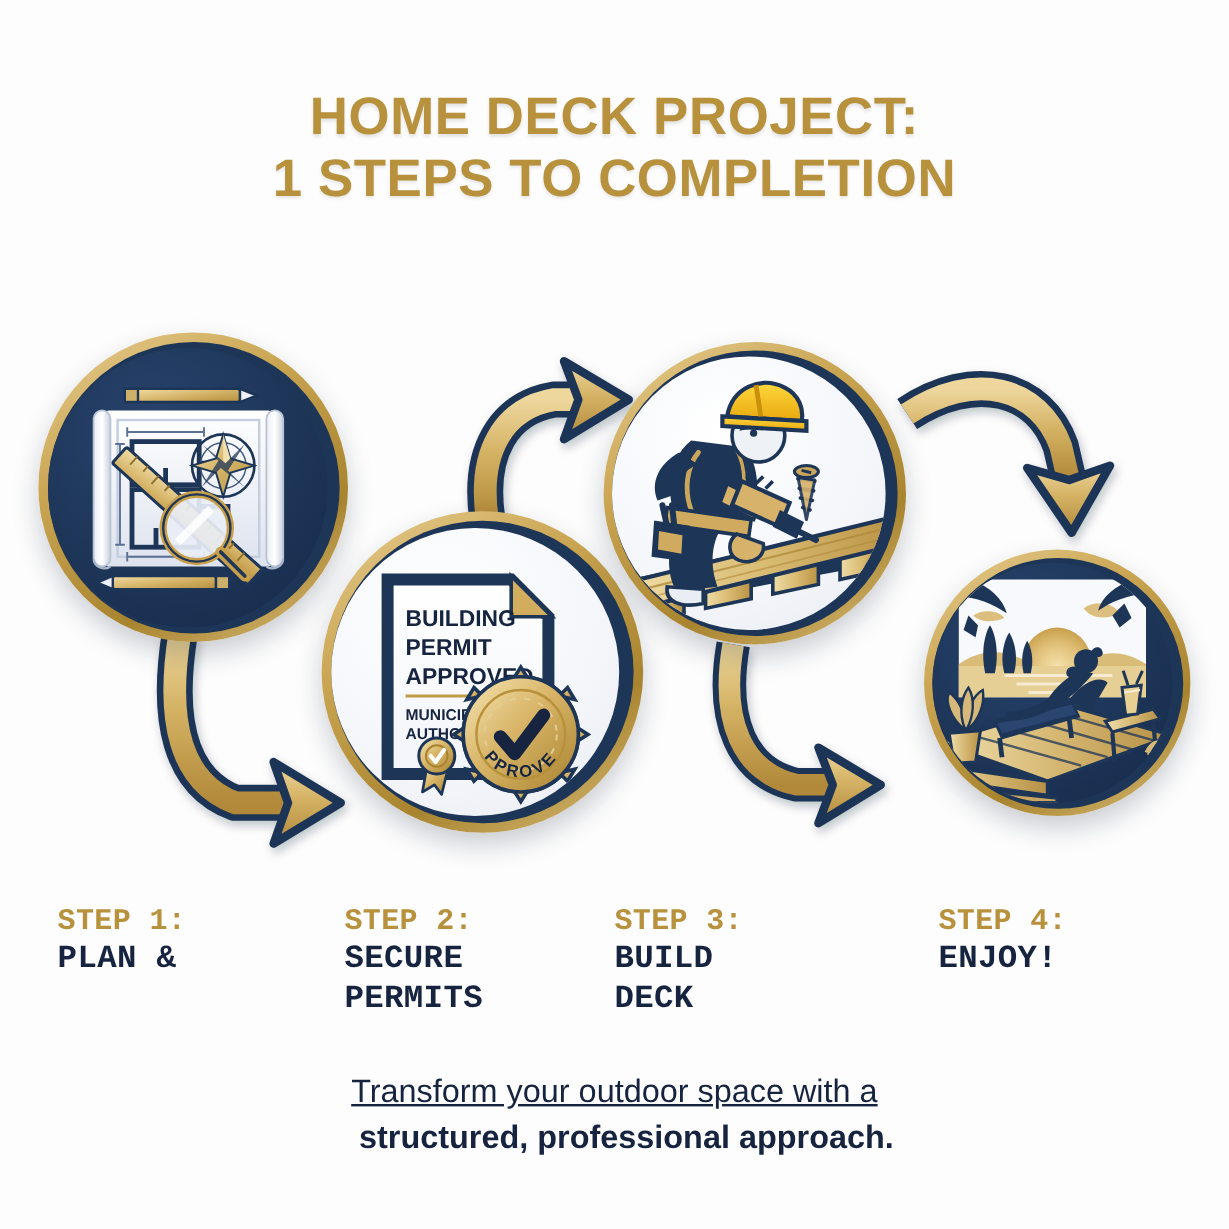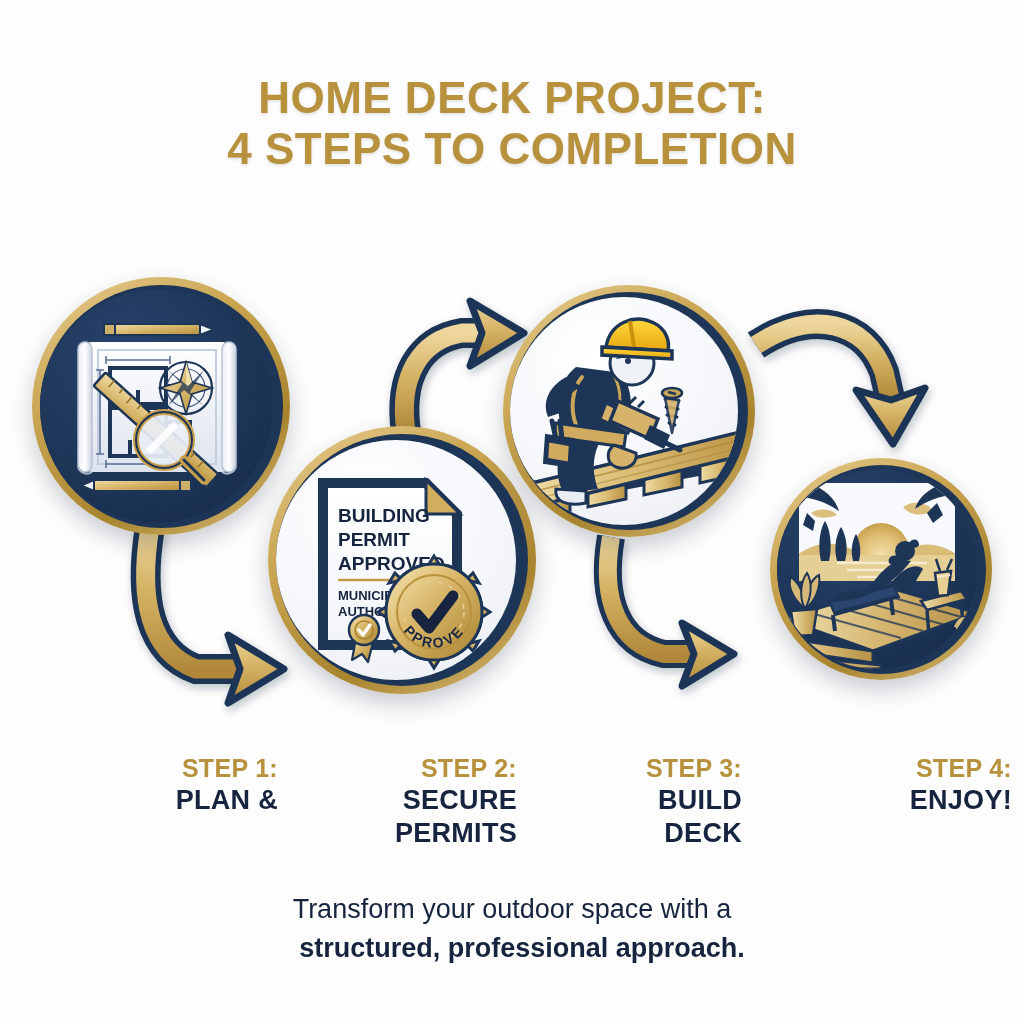--- a/index.html
+++ b/index.html
@@ -35,43 +35,43 @@
   }
   .disc { border-radius:50%; overflow:hidden; position:relative; }
   .disc.navy { background:radial-gradient(circle at 38% 30%,#28436e 0%,#1d3557 55%,#16294a 100%); }
   .disc.white { background:radial-gradient(circle at 38% 28%,#ffffff 0%,#f4f6fa 60%,#e7ebf2 100%); }
   .disc svg { display:block; width:100%; height:100%; }
 
   
   #arrows { position:absolute; inset:0; pointer-events:none; }
 
   
-  .caption { position:absolute; text-align:right; width:230px; }
+  .caption { position:absolute; text-align:left; width:230px;font-family:Liberation Mono, monospace; }
   .caption .step-no {
     color:#b8913c; font-weight:bold; font-size:25px; letter-spacing:.3px;
     line-height:1.28; white-space:nowrap;
   }
   .caption .step-title {
     color:#16243f; font-weight:bold; font-size:27px; letter-spacing:.3px;
     line-height:1.22;
   }
 
   
   .footer { position:absolute; top:890px; left:0; width:1024px; text-align:center; }
-  .footer .l1 { font-size:27px; color:#16243f; line-height:1.45; }
+  .footer .l1 { font-size:27px; color:#16243f; line-height:1.45;text-decoration:underline; }
   .footer .l2 { font-size:27px; color:#16243f; font-weight:bold; line-height:1.45;margin-left:20px; }
 </style>
 </head>
 <body>
 
 <div id="stage">
 
   <div class="title-block">
     <div class="title-line">HOME DECK PROJECT:</div>
-    <div class="title-line">4 STEPS TO COMPLETION</div>
+    <div class="title-line">1 STEPS TO COMPLETION</div>
   </div>
 
   <svg id="arrows" viewBox="0 0 1024 1024">
     <defs>
       <linearGradient id="goldArrow" x1="0" y1="0" x2="0" y2="1">
         <stop offset="0%" stop-color="#eed79d"></stop>
         <stop offset="45%" stop-color="#d4b264"></stop>
         <stop offset="100%" stop-color="#b2893a"></stop>
       </linearGradient>
       <filter id="arrShadow" x="-30%" y="-30%" width="170%" height="170%">

